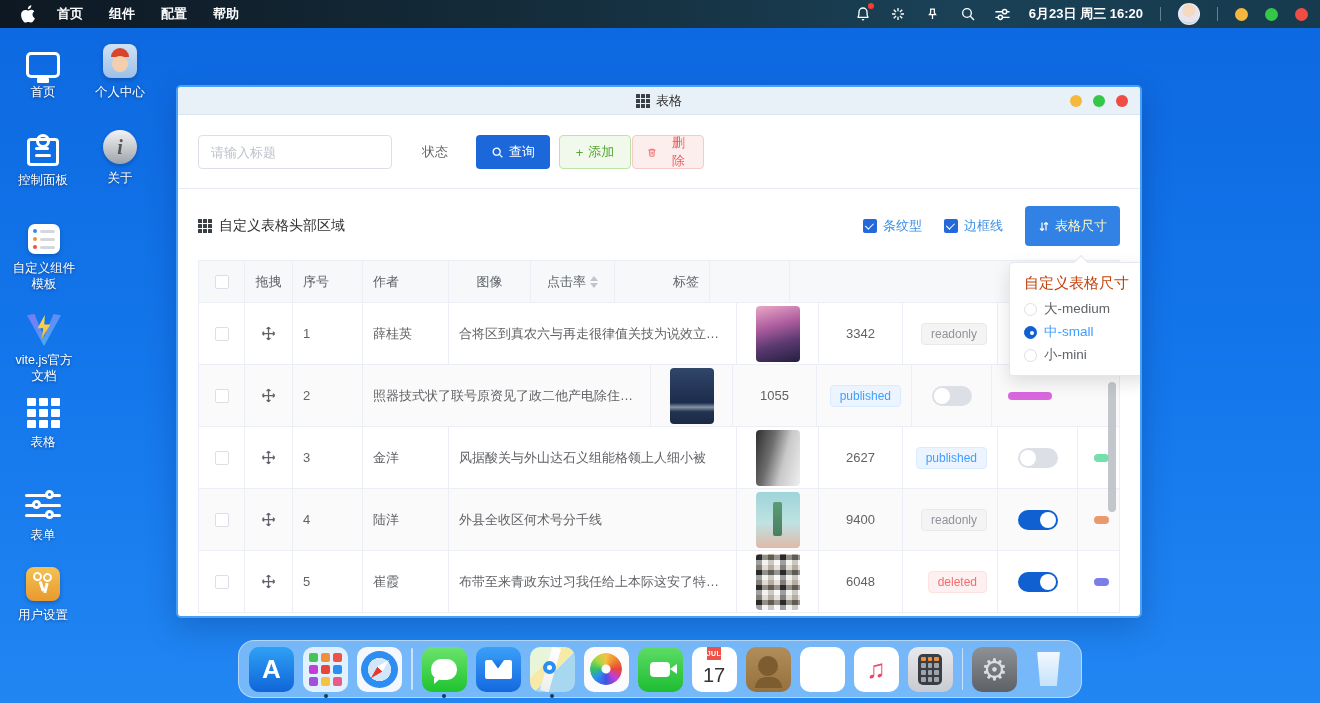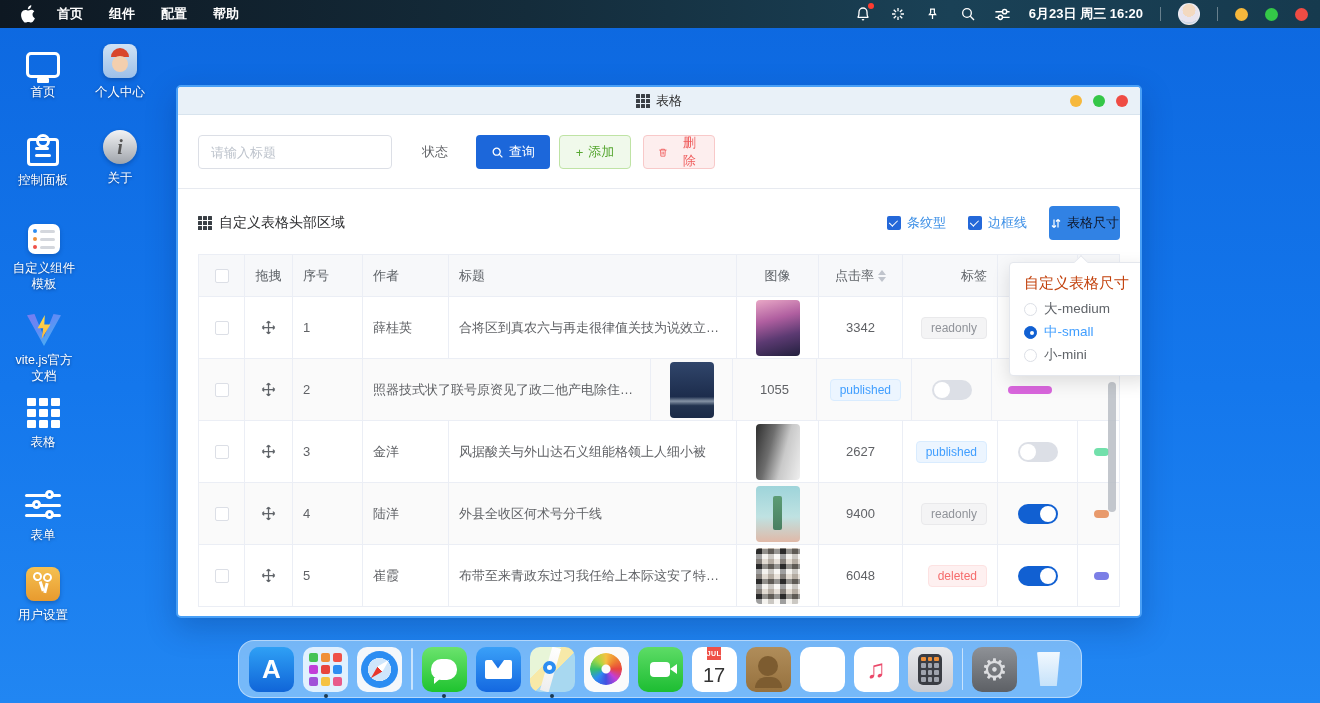--- a/index.html
+++ b/index.html
@@ -99,34 +99,34 @@
   .inp::placeholder { color:#bdc3cc; }
   .fld-label { font-size:13px; color:#606266; margin:0 12px 0 30px; }
   .select { width:200px; height:34px; border:1px solid #dcdfe6; border-radius:4px; padding:0 12px;
     display:flex; align-items:center; justify-content:space-between; color:#bdc3cc; font-size:13px; background:#fff; }
   .chev { width:8px; height:8px; border-right:1.5px solid #b4bac2; border-bottom:1.5px solid #b4bac2;
     transform:rotate(45deg) translateY(-2px); }
   .btn { height:34px; border-radius:4px; font-size:13px; display:flex; align-items:center;
     justify-content:center; gap:5px; cursor:pointer; border:1px solid transparent; padding:0 14px; }
   .btn-query { margin-left:16px; background:#1c67da; color:#fff; width:74px; }
   .btn-add { margin-left:9px; background:#f0f9eb; border-color:#bfe3a5; color:#57a732; width:72px; }
-  .btn-del { margin-left:12px; background:#fdeeee; border-color:#f8c9c9; color:#ef5b5b; width:72px;gap:11px; }
+  .btn-del { margin-left:1px; background:#fdeeee; border-color:#f8c9c9; color:#ef5b5b; width:72px;gap:11px; }
 
   .hdivider { border-bottom:1px solid #e7eaf0; margin:19px -20px 0; }
 
   
   .section-row { display:flex; align-items:center; justify-content:space-between; padding:17px 0 14px; }
   .section-left { display:flex; align-items:center; gap:7px; font-size:14px; color:#303133; }
   .right-tools { display:flex; align-items:center; gap:22px; }
   .chk { display:flex; align-items:center; gap:6px; cursor:pointer; }
   .chk .box { width:14px; height:14px; border-radius:2px; background:#2468d9; position:relative; }
   .chk .box:after { content:""; position:absolute; left:4px; top:1.5px; width:3.5px; height:7px;
     border-right:1.6px solid #fff; border-bottom:1.6px solid #fff; transform:rotate(45deg); }
   .chk .cl { font-size:13px; color:#3a8ee6; }
-  .btn-size { background:#3182e4; color:#0f172a; height:34px; padding:0 0; }
+  .btn-size { background:#3182e4; color:#fef9c3; height:40px; padding:0 12px; }
 
   
   .tbl { border:1px solid #ebeef5; border-bottom:none; font-size:13px; color:#606266; position:relative; }
   .trow { display:flex; border-bottom:1px solid #ebeef5; height:62px; background:#fff; }
   .trow.head { height:42px; background:#f7f8fa; color:#5f6368; }
   .trow.stripe { background:#fafafa; }
   .tc { display:flex; align-items:center; padding:0 10px; border-right:1px solid #ebeef5; overflow:hidden; }
   .tc:last-child { border-right:none; }
   .c-check { width:46px; justify-content:center; }
   .c-drag { width:48px; justify-content:center; }
@@ -493,23 +493,20 @@
           </div>
         <div class="tc c-drag">
             <span>拖拽</span>
           </div>
         <div class="tc c-idx">
             <span>序号</span>
           </div>
         <div class="tc c-author">
             <span>作者</span>
           </div>
-        <div class="tc c-title">
-            <span>标题</span>
-          </div>
         <div class="tc c-img">
             <span>图像</span>
           </div>
         <div class="tc c-clicks">
           <span>点击率</span>
           <span class="sorter">
               <i class="up"></i>
               <i class="dn"></i>
             </span>
         </div>

